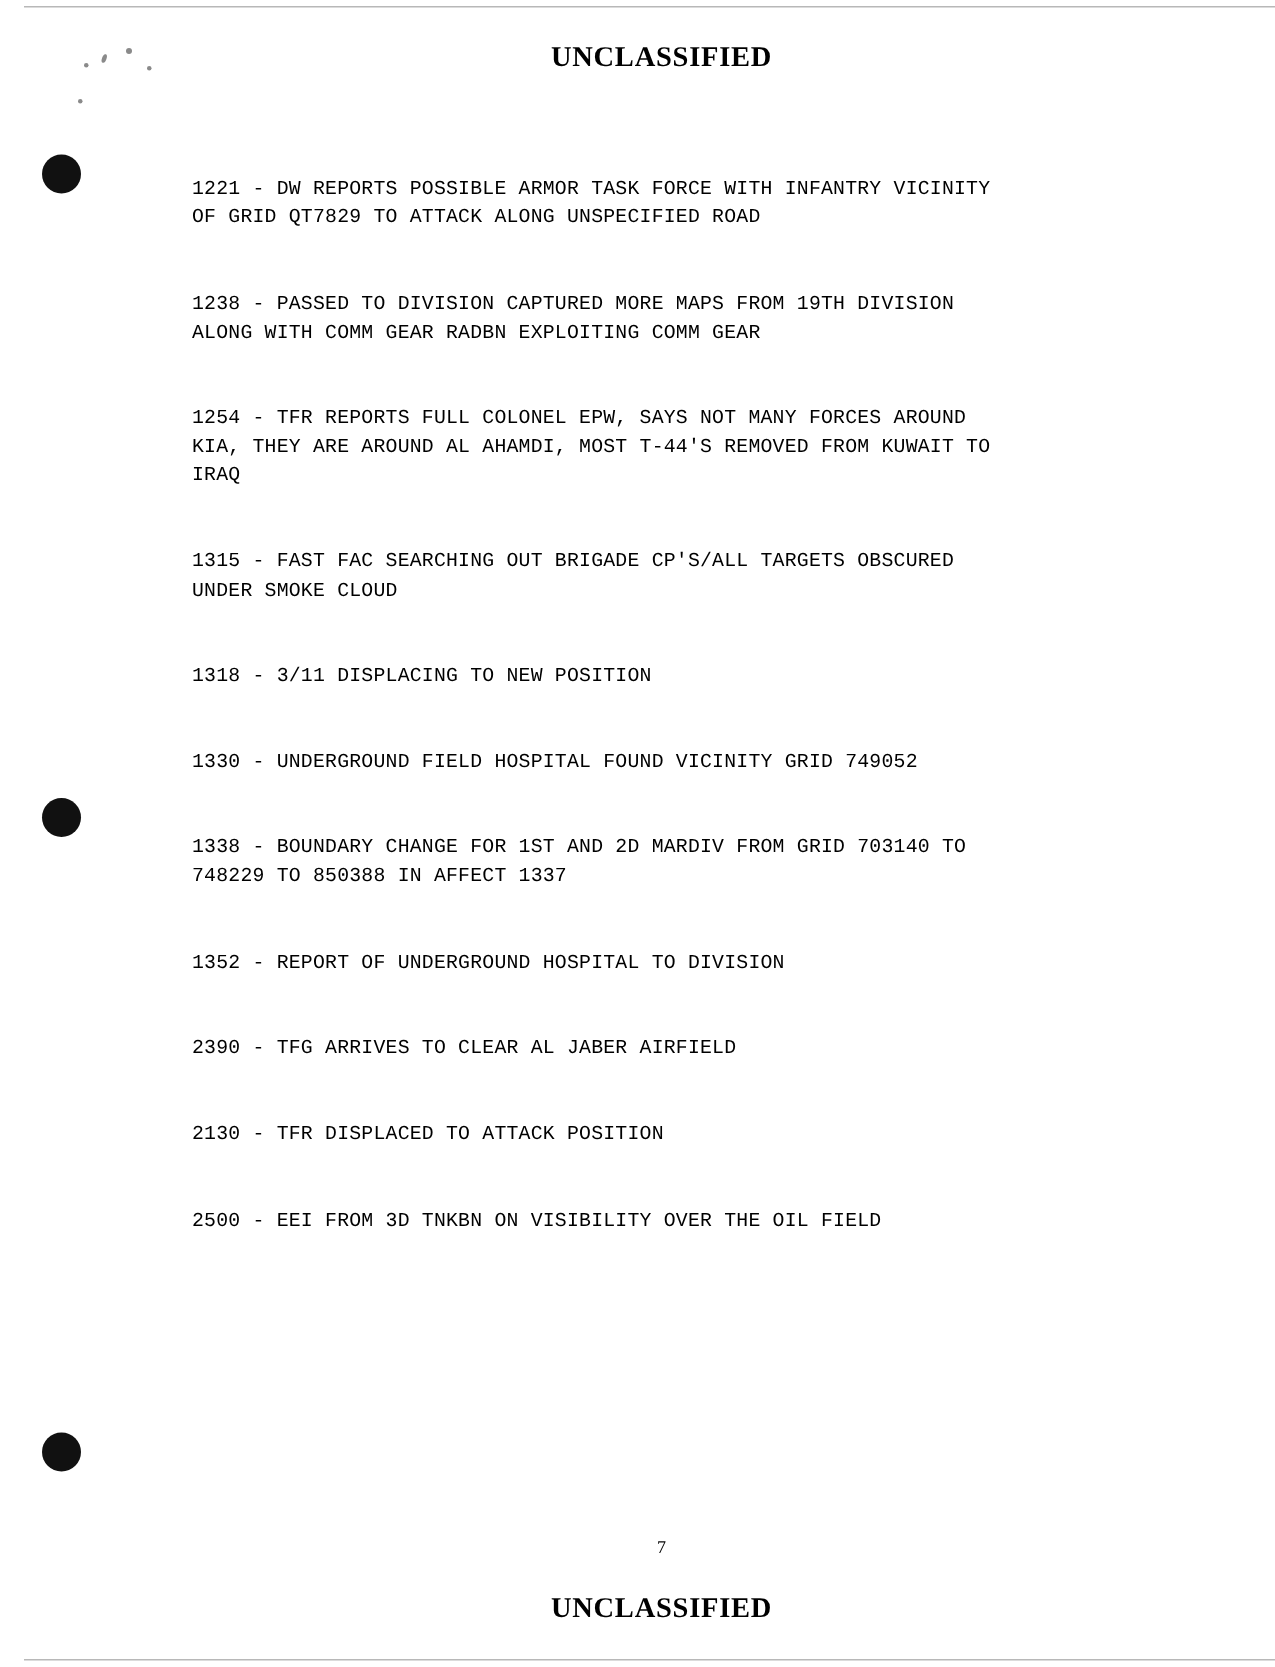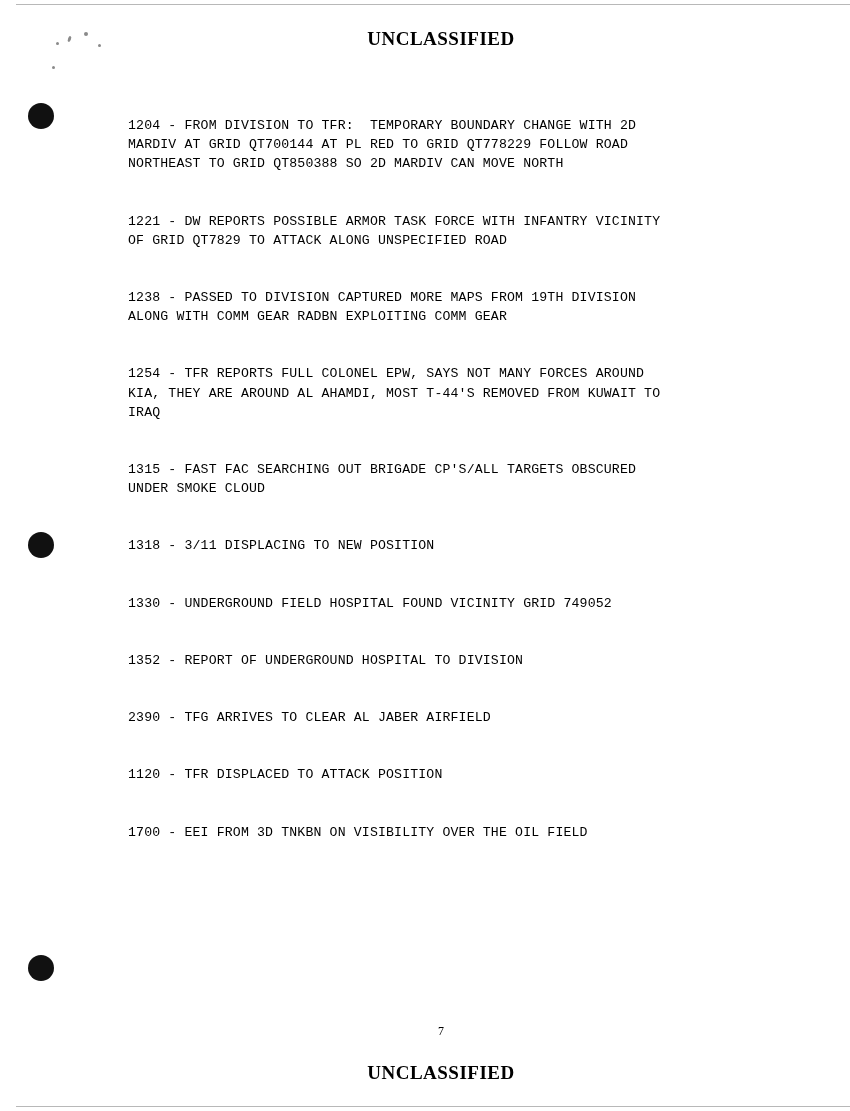--- a/index.html
+++ b/index.html
@@ -122,38 +122,37 @@
   <div class="speck s4"></div>
   <div class="speck s5"></div>
 
   <div class="hole hole-1"></div>
   <div class="hole hole-2"></div>
   <div class="hole hole-3"></div>
 
   <div class="classification-top">UNCLASSIFIED</div>
 
   <div class="body-text">
-    <div class="entry">1204 - FROM DIVISION TO TFR:  TEMPORARY BOUNDARY CHANGE WITH 2D
-MARDIV AT GRID QT700144 AT PL RED TO GRID QT778229 FOLLOW ROAD
-NORTHEAST TO GRID QT850388 SO 2D MARDIV CAN MOVE NORTH</div>
     <div class="entry">1221 - DW REPORTS POSSIBLE ARMOR TASK FORCE WITH INFANTRY VICINITY
 OF GRID QT7829 TO ATTACK ALONG UNSPECIFIED ROAD</div>
     <div class="entry">1238 - PASSED TO DIVISION CAPTURED MORE MAPS FROM 19TH DIVISION
 ALONG WITH COMM GEAR RADBN EXPLOITING COMM GEAR</div>
     <div class="entry">1254 - TFR REPORTS FULL COLONEL EPW, SAYS NOT MANY FORCES AROUND
 KIA, THEY ARE AROUND AL AHAMDI, MOST T-44'S REMOVED FROM KUWAIT TO
 IRAQ</div>
     <div class="entry">1315 - FAST FAC SEARCHING OUT BRIGADE CP'S/ALL TARGETS OBSCURED
 UNDER SMOKE CLOUD</div>
     <div class="entry">1318 - 3/11 DISPLACING TO NEW POSITION</div>
     <div class="entry">1330 - UNDERGROUND FIELD HOSPITAL FOUND VICINITY GRID 749052</div>
+    <div class="entry">1338 - BOUNDARY CHANGE FOR 1ST AND 2D MARDIV FROM GRID 703140 TO
+748229 TO 850388 IN AFFECT 1337</div>
     <div class="entry">1352 - REPORT OF UNDERGROUND HOSPITAL TO DIVISION</div>
     <div class="entry">2390 - TFG ARRIVES TO CLEAR AL JABER AIRFIELD</div>
-    <div class="entry">1120 - TFR DISPLACED TO ATTACK POSITION</div>
-    <div class="entry">1700 - EEI FROM 3D TNKBN ON VISIBILITY OVER THE OIL FIELD</div>
+    <div class="entry">2130 - TFR DISPLACED TO ATTACK POSITION</div>
+    <div class="entry">2500 - EEI FROM 3D TNKBN ON VISIBILITY OVER THE OIL FIELD</div>
     
     
     
     
     
     
     
     
     
     

